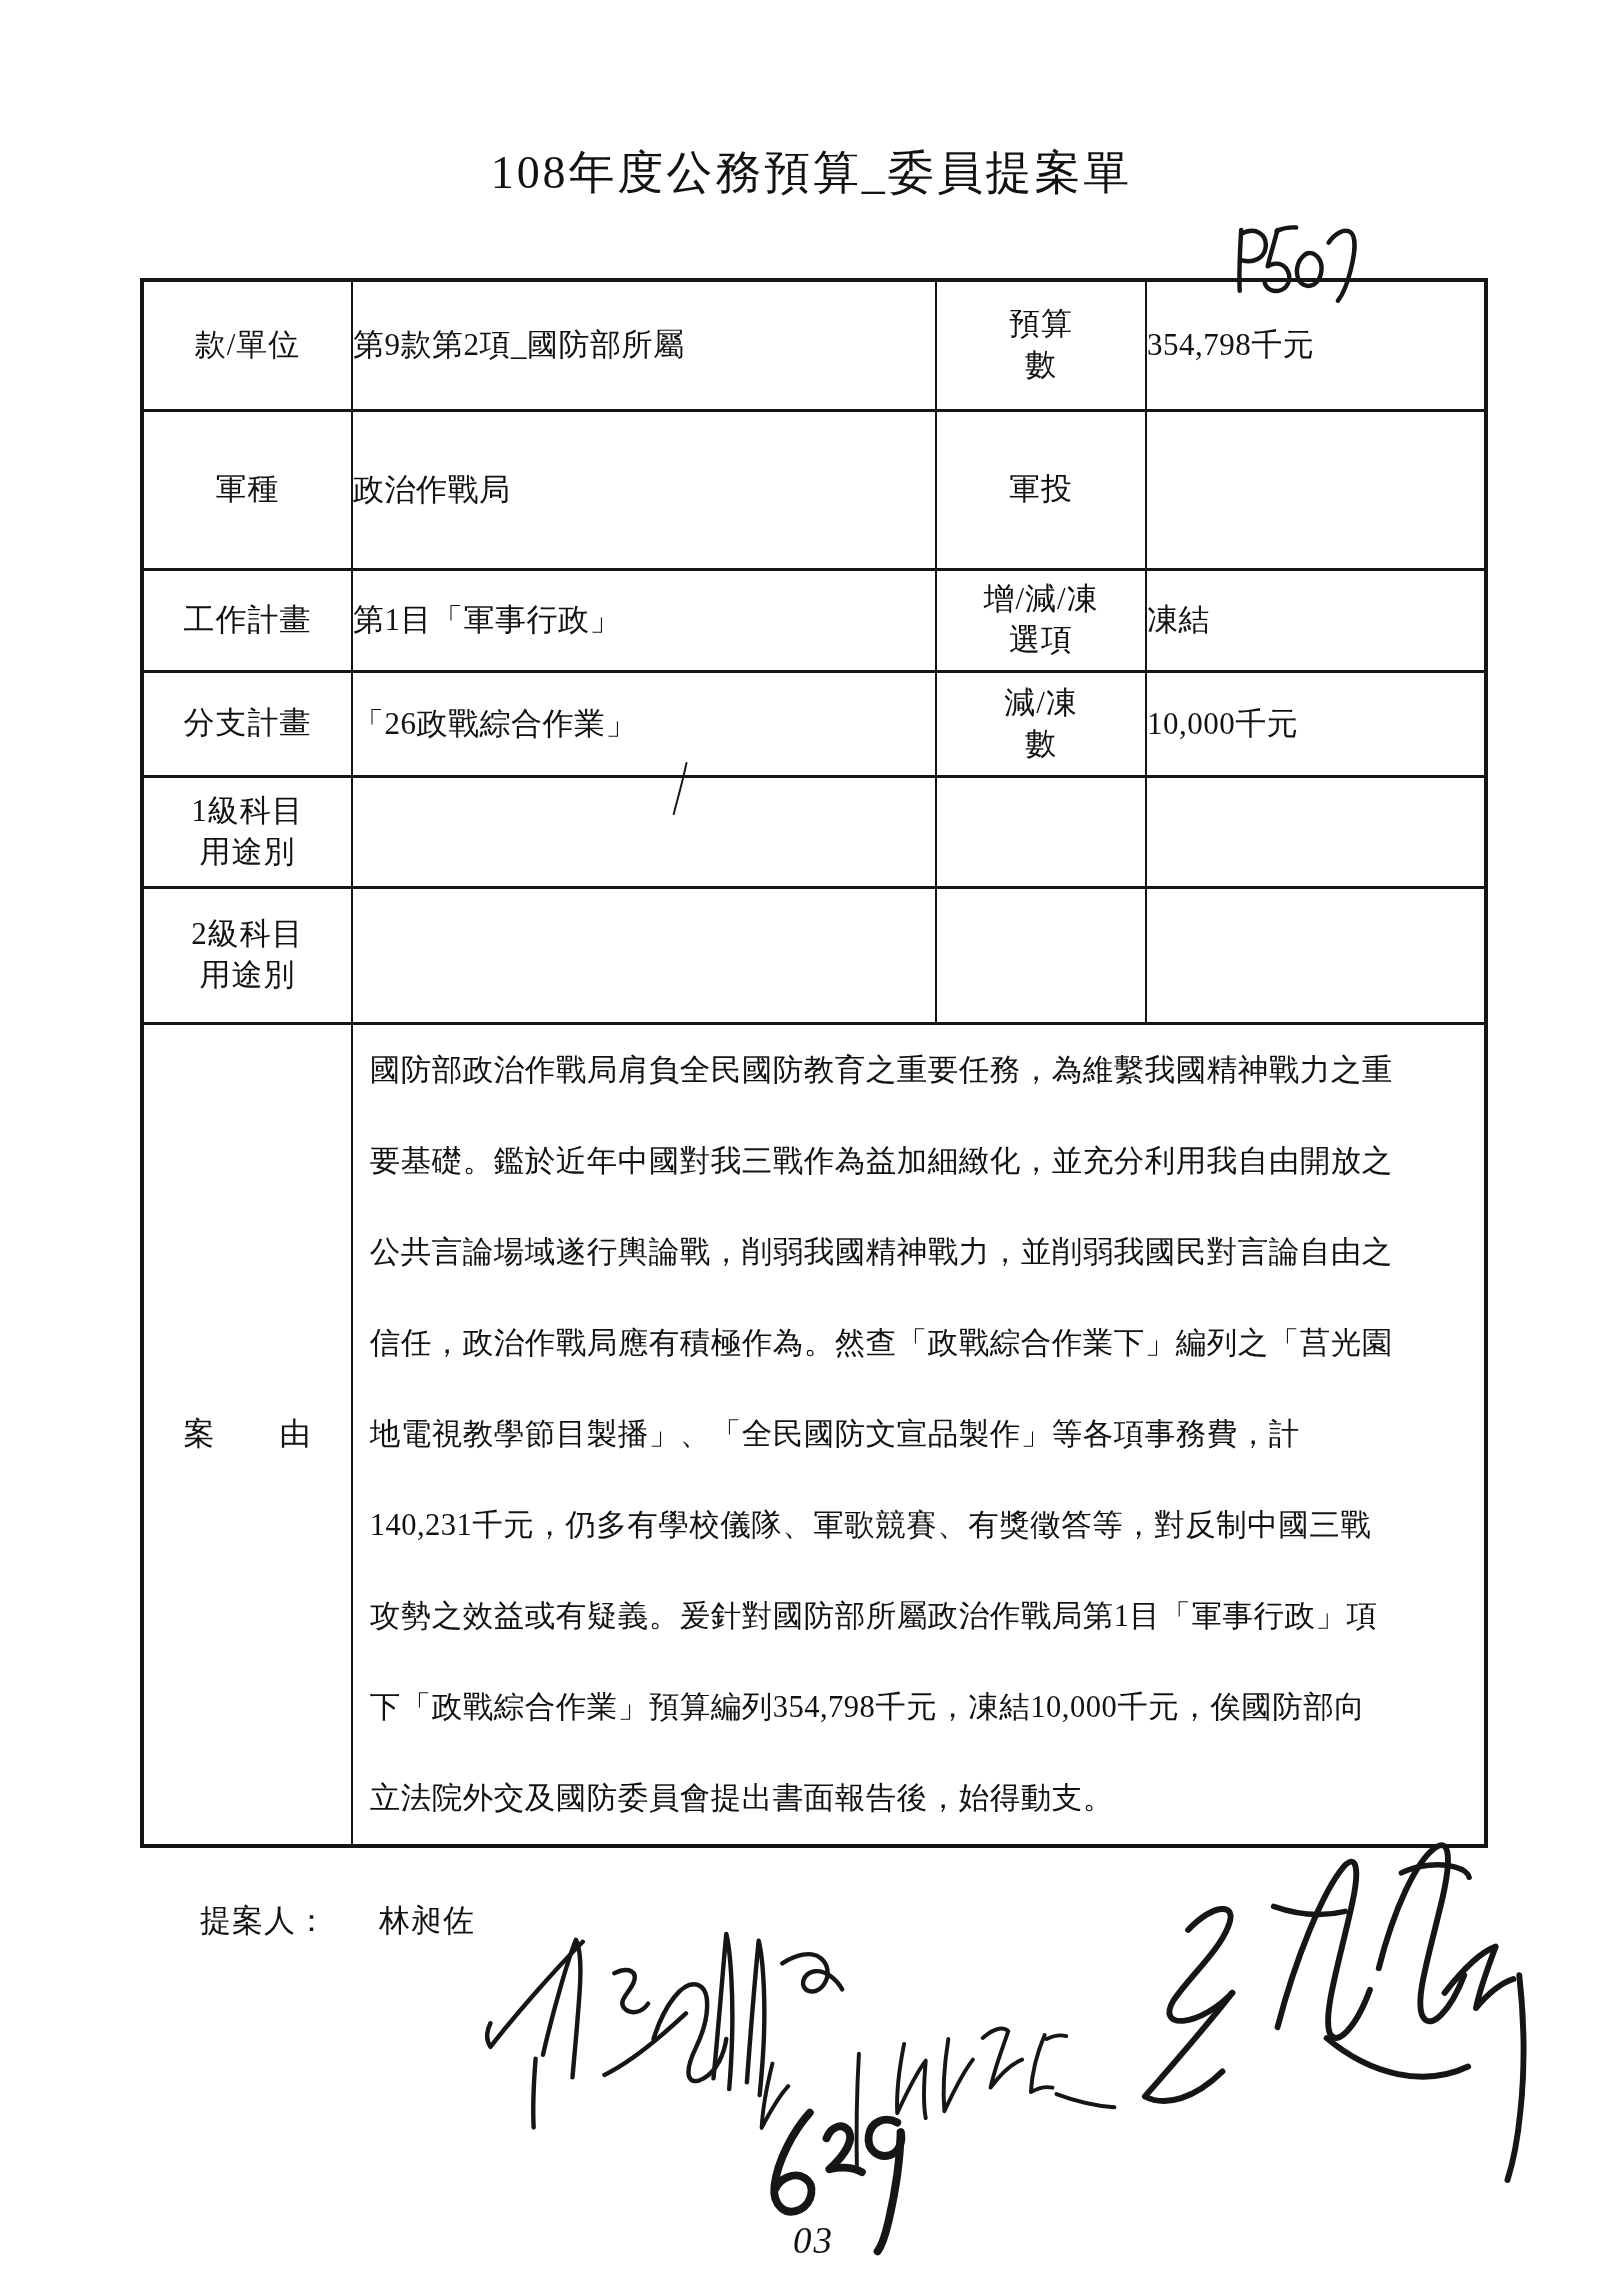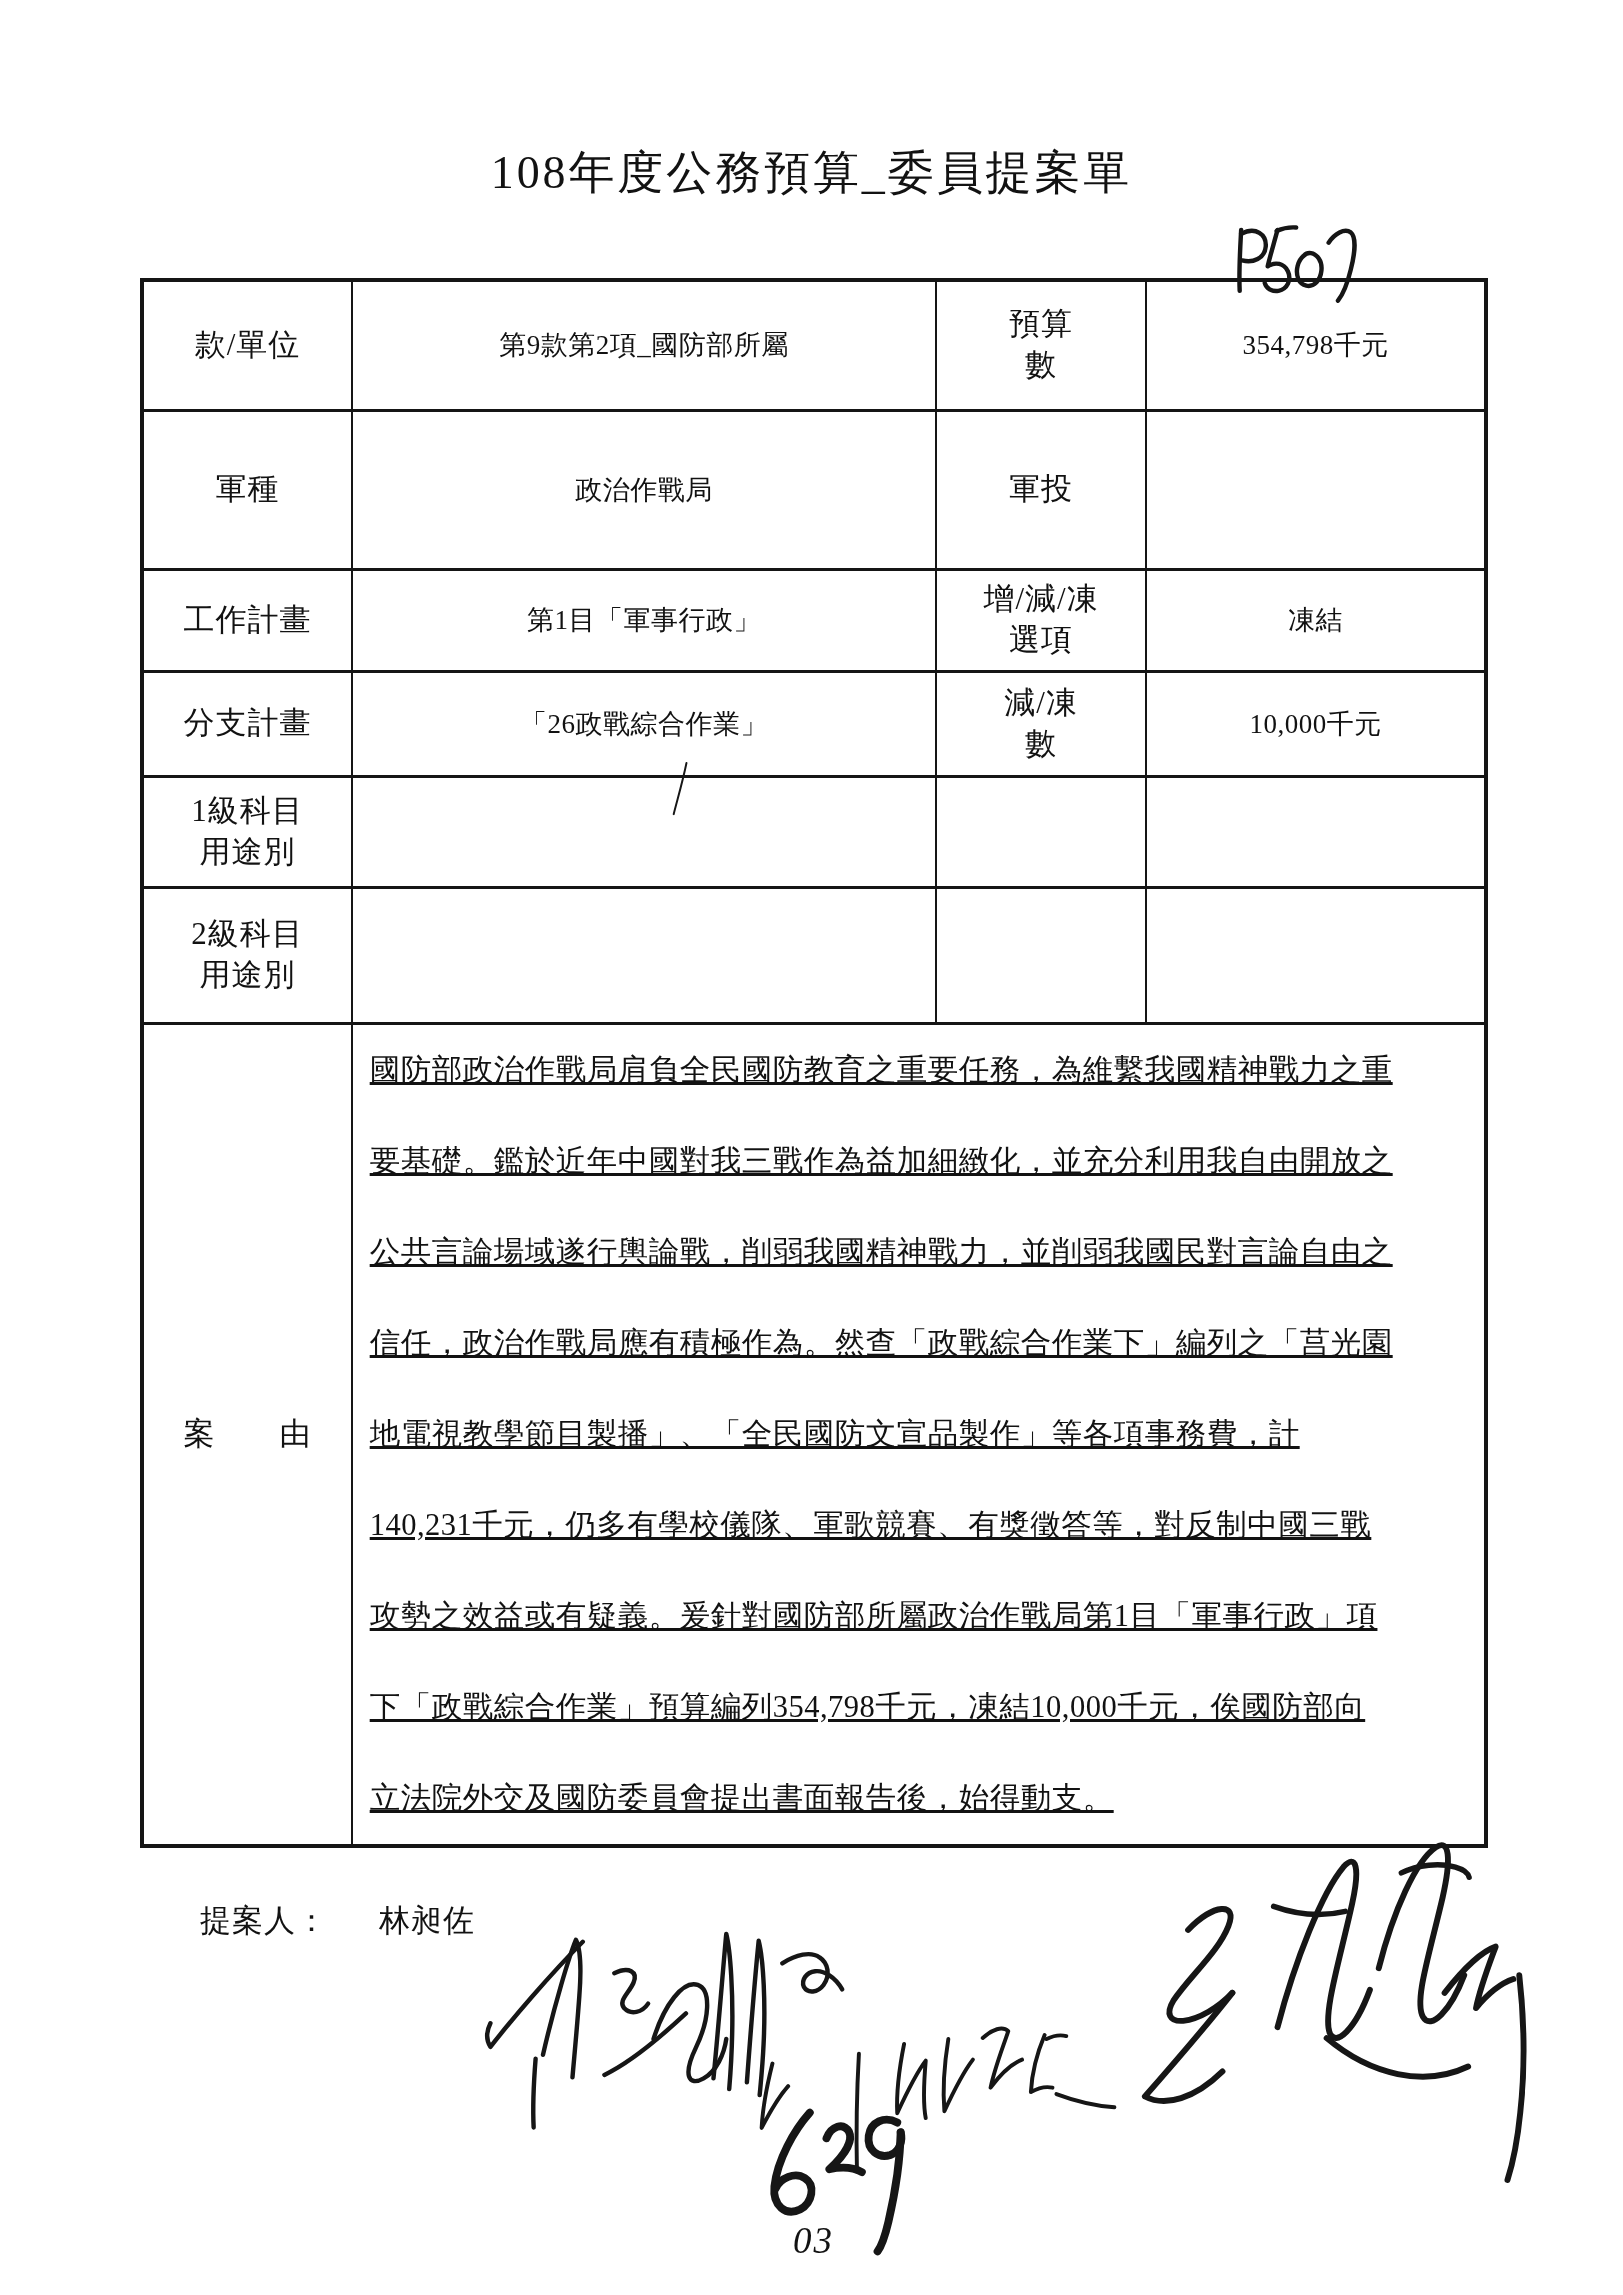--- a/index.html
+++ b/index.html
@@ -19,28 +19,28 @@
   }
   table.form th,table.form td{
     border:2.5px solid #151515;border-top-width:3.9px;border-bottom-width:3.9px;
     padding:0;vertical-align:middle;font-weight:normal;overflow:hidden;
   }
   .lbl{
     text-align:center;font-size:31px;line-height:1.32;white-space:pre-line;
     letter-spacing:1px;
   }
   .val{
-    text-align:center;font-size:27px;padding-left:14.7px;letter-spacing:0.5px;
+    text-align:left;font-size:31px;padding-left:14.7px;letter-spacing:0.5px;
     white-space:pre-line;
   }
   tr.r0{height:130px;} tr.r1{height:159px;} tr.r2{height:102px;}
   tr.r3{height:105px;} tr.r4{height:111px;} tr.r5{height:136px;}
   tr.r6{height:797px;}
   .case-lbl{vertical-align:top;padding-top:12.8px;}
-  .case-td{vertical-align:top;text-decoration:underline;}
+  .case-td{vertical-align:top;}
   .case-text{
     font-size:30.5px;line-height:91px;white-space:pre-line;
     padding:0 17.7px 0 16.7px;letter-spacing:0.5px;
   }
   .proposer{
     position:absolute;left:181px;top:1900px;font-size:31px;letter-spacing:1px;
     display:flex;gap:51px;white-space:nowrap;margin-left:19px;
   }
   .page-number{
     position:absolute;left:793px;top:2219px;font-size:37px;letter-spacing:2px;font-style:italic;

